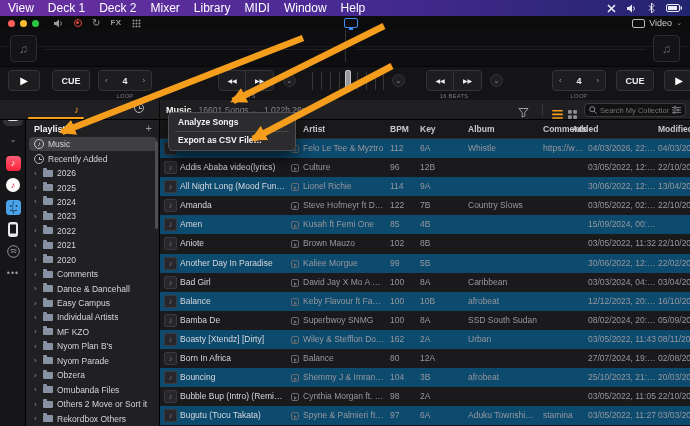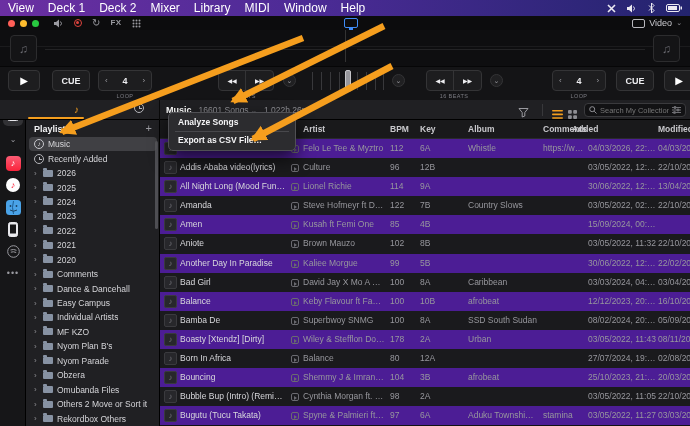--- a/index.html
+++ b/index.html
@@ -89,21 +89,21 @@
   .clock:after{content:"";position:absolute;left:4px;top:4px;width:3px;height:1px;background:#b5b5ba}
   .pl-scroll{position:absolute;right:1px;top:4px;width:3px;height:88px;background:#5a5a5f;border-radius:2px;opacity:.8}
 
   
   .tablecol{position:relative;flex:1;height:100%;background:#121214;overflow:hidden}
   .thead{position:absolute;left:0;top:20px;width:530px;height:19px;background:#19191b;border-bottom:1px solid #2a2a2d}
   .hc{position:absolute;top:0;height:19px;line-height:19px;font-size:8.5px;font-weight:bold;color:#c8c8cc;white-space:nowrap}
   .tbody{position:absolute;left:0;top:39px;width:530px}
   .trow{position:relative;height:19.1px}
   .trow.even{background:#1a1a1d}
-  .trow.odd{background:#4c1d95}
+  .trow.odd{background:#0c4a6e}
   .cell{position:absolute;top:0;height:19.1px;line-height:19.1px;font-size:8.5px;color:#97979d;
     white-space:nowrap;overflow:hidden;text-overflow:ellipsis}
   .c-title{left:20px;width:106px;color:#d8d8dc}
   .c-artist{left:143px;width:82px}
   .c-bpm{left:230px;width:26px}
   .c-key{left:260px;width:28px}
   .c-album{left:308px;width:70px}
   .c-comments{left:383px;width:42px}
   .c-added{left:428px;width:68px}
   .c-modified{left:498px;width:32px;text-overflow:clip}
@@ -579,21 +579,21 @@
             <span class="cell c-album">SSD South Sudan</span>
             <span class="cell c-comments"></span>
             <span class="cell c-added">08/02/2024, 20:38</span>
             <span class="cell c-modified">05/09/2024</span>
           </div>
           <div class="trow odd">
             <span class="thumb">♪</span>
             <span class="cell c-title">Boasty [Xtendz]  [Dirty]</span>
             <span class="srcico"></span>
             <span class="cell c-artist">Wiley &amp; Stefflon Don, Sean P…</span>
-            <span class="cell c-bpm">178</span>
+            <span class="cell c-bpm">162</span>
             <span class="cell c-key">2A</span>
             <span class="cell c-album">Urban</span>
             <span class="cell c-comments"></span>
             <span class="cell c-added">03/05/2022, 11:43</span>
             <span class="cell c-modified">08/11/2025</span>
           </div>
           <div class="trow even">
             <span class="thumb">♪</span>
             <span class="cell c-title">Born In Africa</span>
             <span class="srcico"></span>

